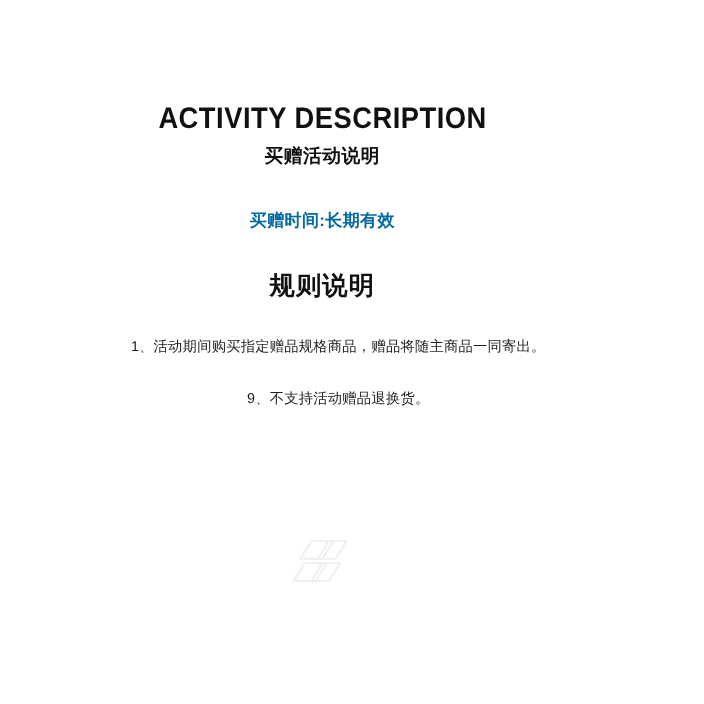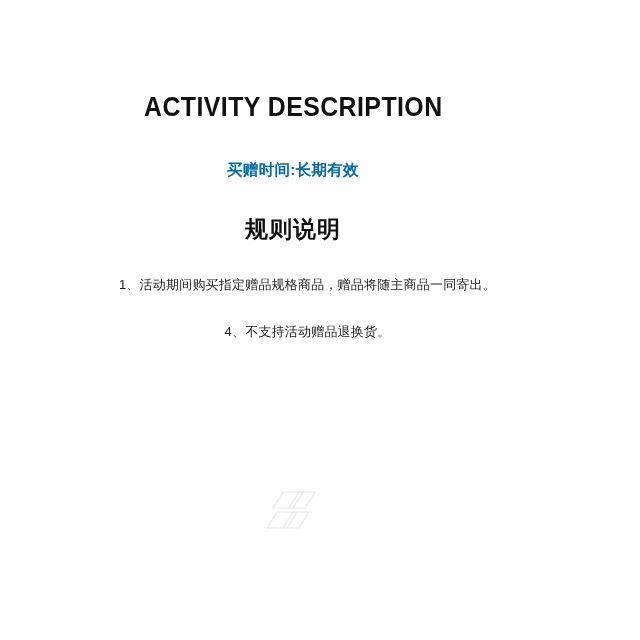--- a/index.html
+++ b/index.html
@@ -102,31 +102,32 @@
     height: 100%;
   }
 </style>
 </head>
 <body>
 
 <div class="page">
 
   <div class="title-en">ACTIVITY DESCRIPTION</div>
 
+  <div class="title-cn">买赠活动说明</div>
 
   <div class="period">买赠时间:长期有效</div>
 
   <div class="rules-heading">规则说明</div>
 
   <div class="rules-list">
     <div class="rule-item">
       <span>1、活动期间购买指定赠品规格商品，赠品将随主商品一同寄出。</span><span class="hl"></span><span></span>
     </div>
     <div class="rule-item">
-      <span>4、不支持活动赠品退换货。</span><span class="hl"></span><span></span>
+      <span>9、不支持活动赠品退换货。</span><span class="hl"></span><span></span>
     </div>
   </div>
 
   <div class="watermark">
     <svg viewBox="0 0 60 44" xmlns="http://www.w3.org/2000/svg">
       <g fill="none" stroke="#cfcfcf" stroke-width="1.6">
         <path d="M20 4 L40 4 L30 20 L10 20 Z"></path>
         <path d="M14 24 L34 24 L24 40 L4 40 Z"></path>
         <path d="M36 4 L52 4 L42 20 L26 20 Z"></path>
         <path d="M30 24 L46 24 L36 40 L20 40 Z"></path>

